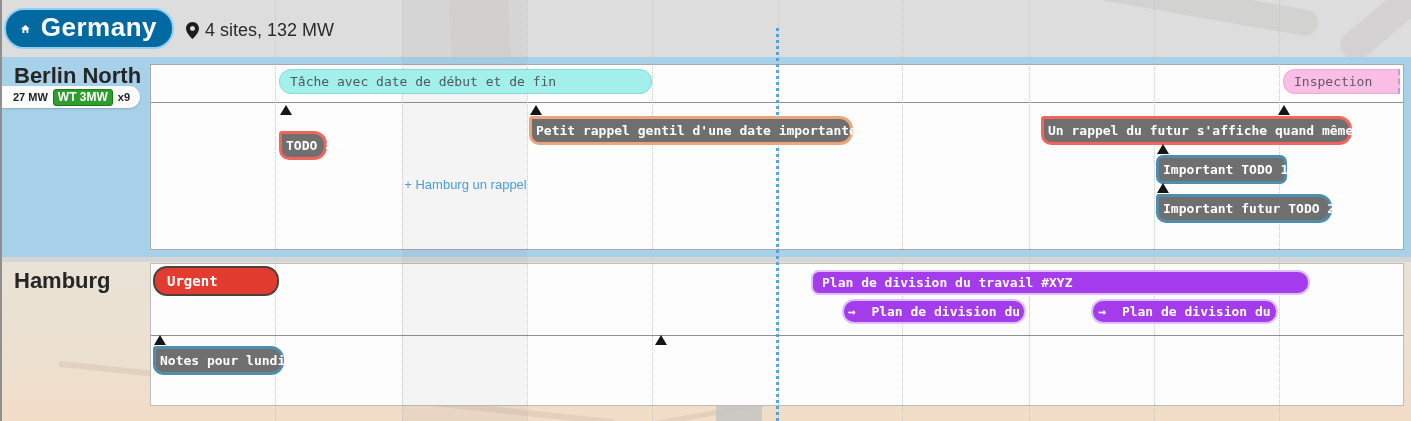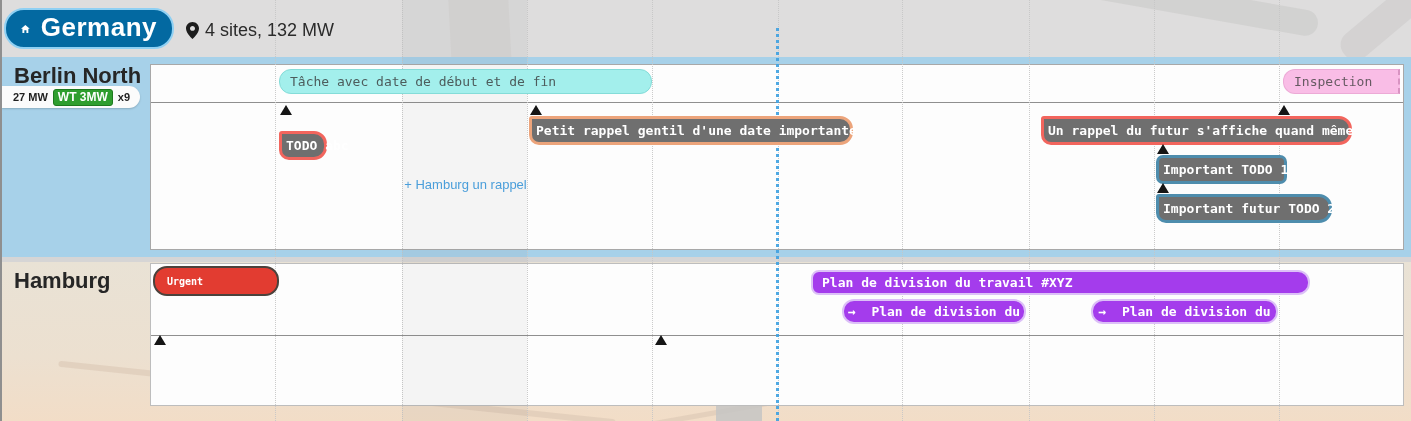--- a/index.html
+++ b/index.html
@@ -54,21 +54,21 @@
     display:flex; align-items:center; padding:0 4px; white-space:pre; cursor:pointer;
   }
   .b-red    { border-color:#f2655d; }
   .b-orange { border-color:#eca47b; }
   .b-blue   { border-color:#4e8dad; }
   .b-yellow { border-color:#e8eb60; }
   .marker { position:absolute; z-index:6; width:0; height:0; border-left:6px solid transparent; border-right:6px solid transparent; border-bottom:10px solid #151515; }
   .urgent-bar {
     position:absolute; z-index:6; height:30px; box-sizing:border-box;
     background:#e23c31; border:2px solid #4b423c; border-radius:14px; color:#fff;
-    font-family:"DejaVu Sans Mono", monospace; font-size:10px; font-weight:bold;
+    font-family:"DejaVu Sans Mono", monospace; font-size:14px; font-weight:bold;
     display:flex; align-items:center; padding:0 12px; cursor:pointer;
   }
   .purple-bar {
     position:absolute; z-index:6; height:25px; box-sizing:border-box;
     background:#a43cec; border:2px solid #dcc0f7; border-radius:12px; color:#fff;
     font-family:"DejaVu Sans Mono", monospace; font-size:13px; font-weight:bold;
     display:flex; align-items:center; padding:0 9px; white-space:pre; cursor:pointer;
   }
   .purple-main { border-radius:8px 12px 12px 8px; }
   .purple-sub { justify-content:center; }
@@ -141,20 +141,21 @@
 
   <div class="panel-hamburg">
     <div class="tasks-row" style="height:71px;"></div>
 
     <div class="urgent-bar" style="left:2px; top:2px; width:126px;">Urgent</div>
     <div class="purple-bar purple-main" style="left:660px; top:6px; width:499px;">Plan de division du travail #XYZ</div>
     <div class="purple-bar purple-sub" style="left:691px; top:35px; width:184px;">→  Plan de division du</div>
     <div class="purple-bar purple-sub" style="left:940px; top:35px; width:187px;">→  Plan de division du</div>
 
     <div class="marker" style="left:3px; top:71px;"></div>
+    <div class="reminder b-blue" style="left:2px; top:82px; width:131px;">Notes pour lundi</div>
 
     <div class="marker" style="left:504px; top:71px;"></div>
   </div>
 </div>
 
 <div class="left-strip"></div>
 <div class="grid-line" style="left:275px;"></div>
 <div class="grid-line" style="left:402px;"></div>
 <div class="grid-line" style="left:527px;"></div>
 <div class="grid-line" style="left:652px;"></div>

